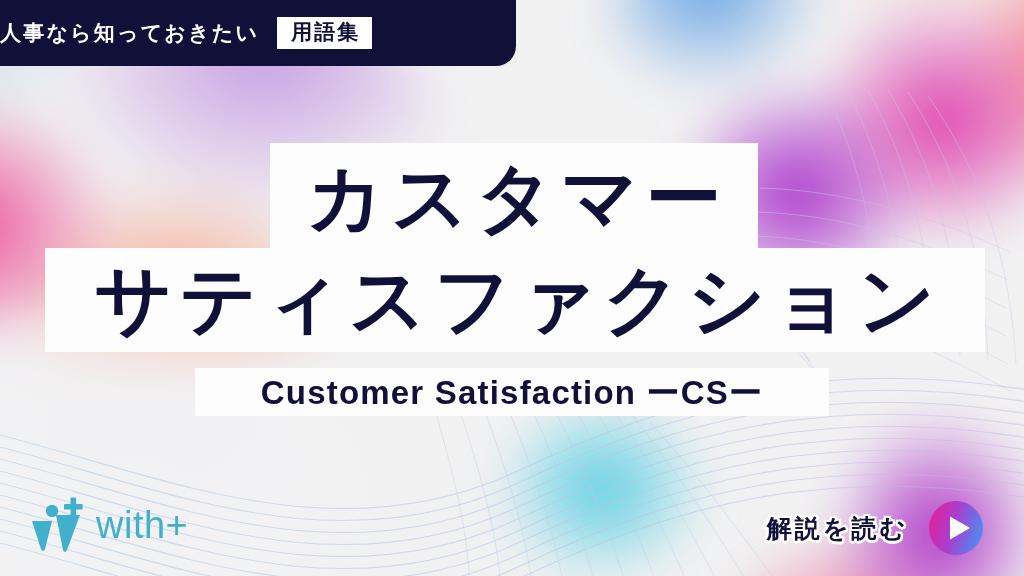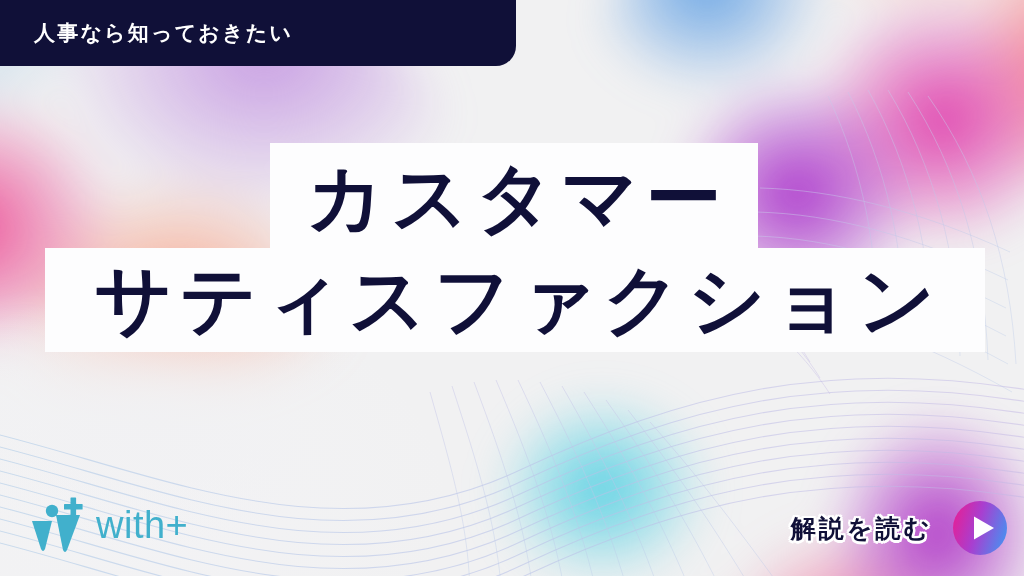--- a/index.html
+++ b/index.html
@@ -72,21 +72,20 @@
   
   .lines { position:absolute; inset:0; pointer-events:none; }
 
   
   .header-bar {
     position:absolute; left:0; top:0;
     width:516px; height:66px;
     background:#101038;
     border-bottom-right-radius:20px;
     display:flex; align-items:center;
-    padding-left:34px;
     z-index:6;
   }
   .header-bar-text {
     color:#ffffff;
     font-size:21px;
     font-weight:700;
     letter-spacing:2.2px;
     white-space:nowrap;
   }
   .header-badge {
@@ -150,21 +149,21 @@
   .logo-word {
     color:#41b0cc;
     font-size:38px;
     font-weight:500;
     letter-spacing:0.5px;
     line-height:1;
   }
 
   
   .cta {
-    position:absolute; right:16px; top:500px;
+    position:absolute; right:40px; top:500px;
     display:flex; align-items:center; gap:20px;
     z-index:7;
   }
   .cta-label {
     color:#101038;
     font-size:25px;
     font-weight:800;
     letter-spacing:3px;
     white-space:nowrap;
     text-shadow:
@@ -247,30 +246,34 @@
       <path d="M520 170 C 640 180, 740 240, 790 330"></path>
       <path d="M520 186 C 646 196, 748 256, 800 346"></path>
       <path d="M520 202 C 652 212, 756 272, 810 362"></path>
       <path d="M520 218 C 658 228, 764 288, 820 378"></path>
       <path d="M520 234 C 664 244, 772 304, 830 394"></path>
     </g>
   </svg>
 
   <div class="header-bar">
     <span class="header-bar-text">人事なら知っておきたい</span>
+    <span class="header-badge">用語集</span>
   </div>
 
   <div class="panel panel-line1">
     <span class="txt">カスタマー</span>
   </div>
 
   <div class="panel panel-line2">
     <span class="txt">サティスファクション</span>
   </div>
 
+  <div class="panel panel-sub">
+    <span class="txt">Customer Satisfaction ーCSー</span>
+  </div>
 
   <div class="logo">
     <svg class="logo-mark" viewBox="0 0 66 56">
       <g fill="#41b0cc">
 
         <path d="M2 24 L22 24 L15 52 Q13 56 11 52 Z"></path>
 
         <path d="M26 18 L50 18 L37 53 Q35 57 33 53 Z"></path>
 
         <circle cx="22" cy="14" r="6.2"></circle>

